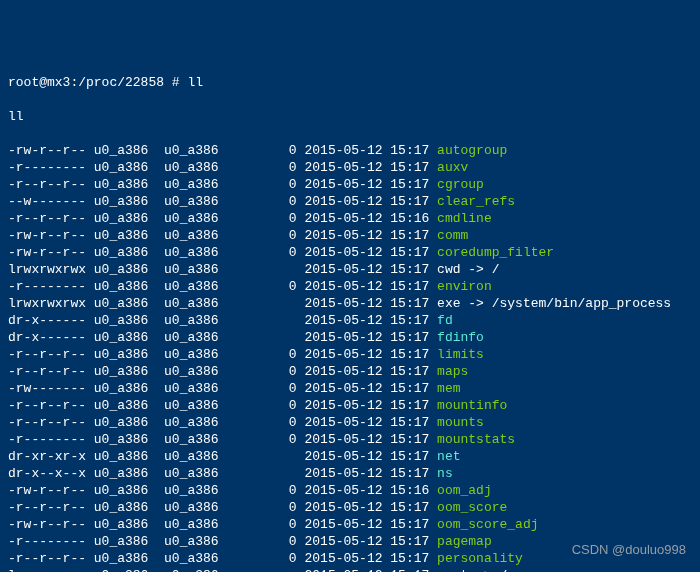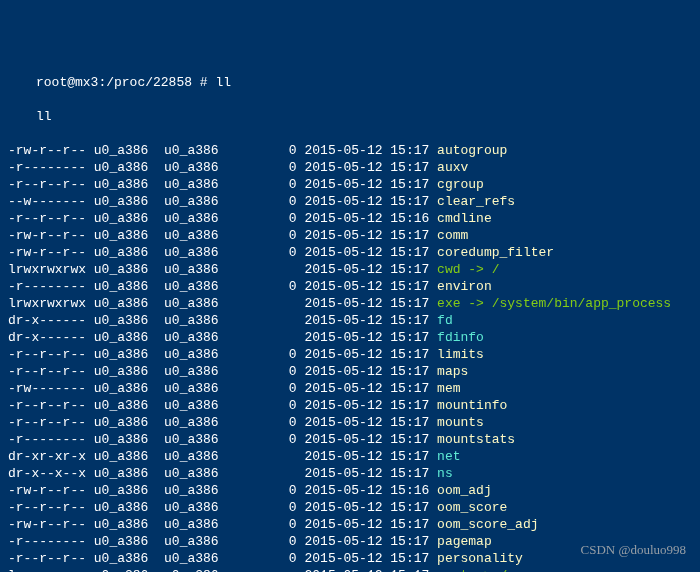--- a/index.html
+++ b/index.html
@@ -8,31 +8,31 @@
     color: #ffffff;
     font-family: 'Courier New', monospace;
     font-size: 13px;
     line-height: 17px;
     padding: 6px 8px;
     width: 700px;
     height: 572px;
     overflow: hidden;
     white-space: pre;
   }
-  .prompt-line { color: #ffffff; margin-left: 28px; }
+  .prompt-line { color: #ffffff; }
   .dir-color { color: #5eead4; }
-  .file-color { color: #fef9c3; }
-  .link-color { color: #84cc16; }
+  .file-color { color: #84cc16; }
+  .link-color { color: #ffffff; }
   .watermark {
     position: absolute;
     right: 14px;
     bottom: 14px;
     color: #b0b0b0;
     font-size: 13px;
-    font-family: Liberation Serif, serif;
+    font-family: Liberation Sans, sans-serif;
     opacity: 0.85;
   }
   .row { display: block; }
   .perm, .own, .grp, .sz, .dt, .tm, .nm { display: inline; }
 </style>
 </head>
 <body>
 
 
 

